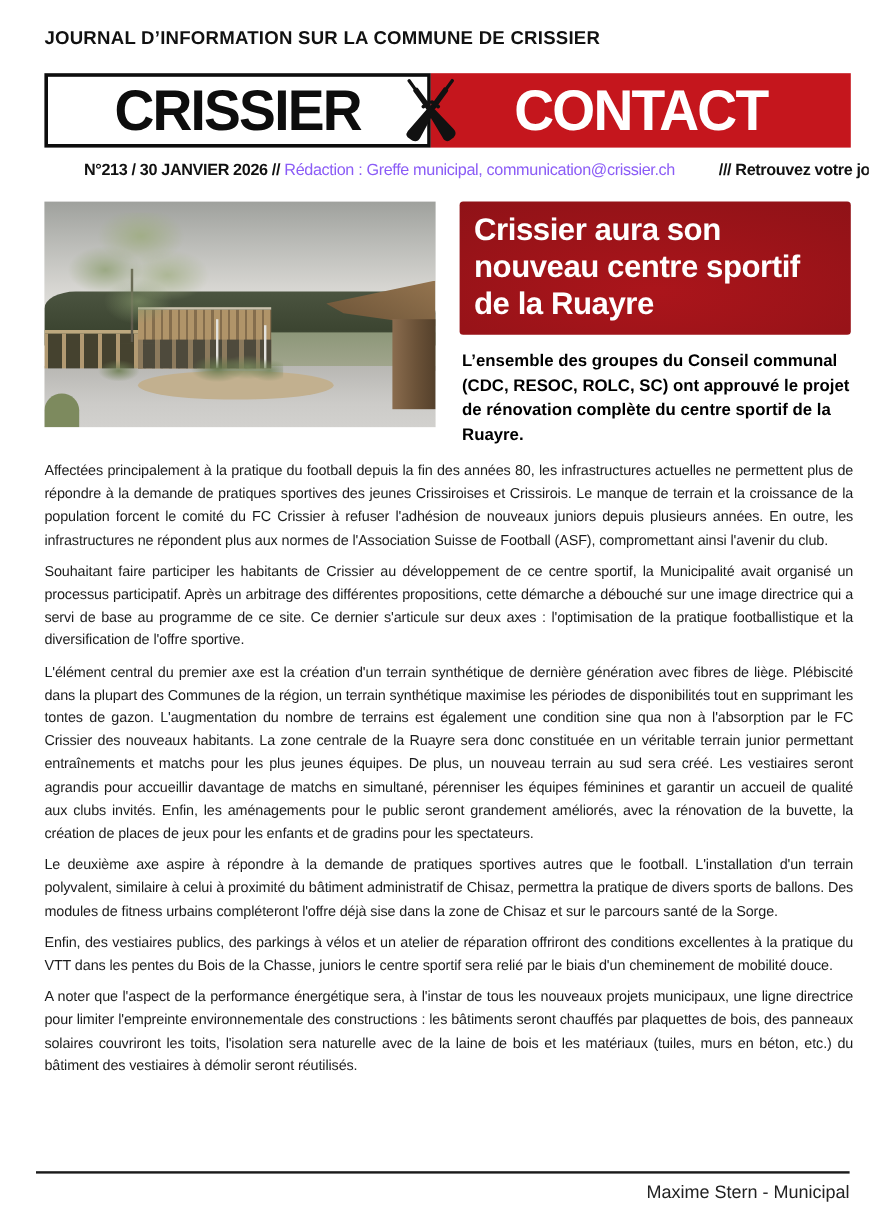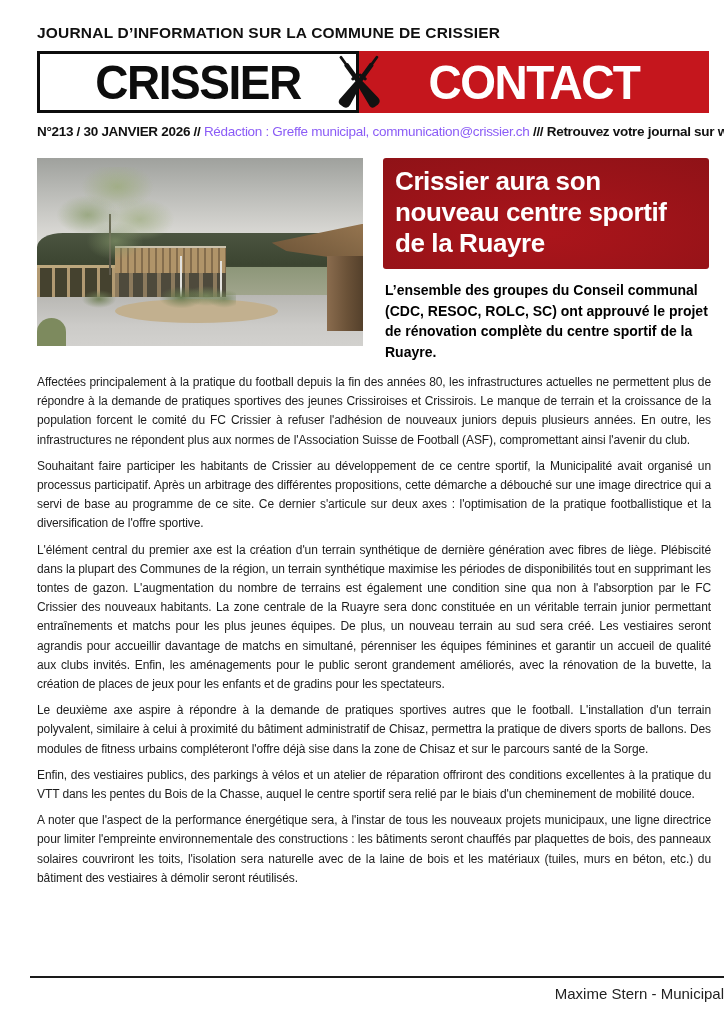--- a/index.html
+++ b/index.html
@@ -2,30 +2,30 @@
 <html><head>
 <meta charset="utf-8">
 <style>
   * { margin:0; padding:0; box-sizing:border-box; }
   html,body { background:#ffffff; }
   body { width:724px; height:1024px; font-family:"Liberation Sans", sans-serif; color:#1b1b1b; overflow:hidden; }
   .page { width:724px; height:1024px; padding:24px 16px 0 37px; position:relative; background:#fff; }
 
   
   .kicker { font-size:15.5px; font-weight:bold; letter-spacing:.2px; color:#111; }
-  .masthead { position:relative; margin-top:9px; height:62px; display:flex; width:672px; }
+  .masthead { position:relative; margin-top:19px; height:62px; display:flex; width:672px; }
   .mast-left { width:322px; background:#fff; border:3px solid #0d0d0d; display:flex; align-items:center; justify-content:center; }
   .mast-right { flex:1; background:#c5161d; display:flex; align-items:center; justify-content:center; }
   .mast-word { font-size:46px; font-weight:bold; letter-spacing:-1.5px; line-height:1; transform:scaleY(1.04); }
   .mast-left .mast-word { color:#0d0d0d; }
   .mast-right .mast-word { color:#ffffff; }
   .rifles { position:absolute; left:322px; top:-2px; height:66px; width:78px; transform:translateX(-50%); }
 
   .issue-line { margin-top:11px; font-size:13.5px; letter-spacing:-0.3px; white-space:nowrap; }
-  .issue-line .strong { font-weight:bold; color:#111; }
+  .issue-line .strong { font-weight:bold; color:#111;margin-left:33px; }
   .issue-line .muted { font-weight:normal; color:#8b5cf6; }
 
   
   .article-top { margin-top:19px; display:flex; width:672px; gap:20px; }
 
   .photo { position:relative; width:326px; height:188px; overflow:hidden; flex:none;
            background:linear-gradient(180deg,#9fa19d 0%,#b7b8b4 16%,#d6d5d1 38%,#e4e3df 52%,#e6e5e1 60%); }
   .photo .treeline { position:absolute; left:0; right:0; top:40%; height:24%; border-radius:26px 40px 0 0/14px 18px 0 0;
            background:linear-gradient(180deg,#4b5440 0%,#3c4531 70%,#4a523e 100%); }
   .photo .grassband { position:absolute; left:30%; right:0; top:58%; height:17%;
@@ -66,21 +66,21 @@
   .headline-box { border-radius:3px; padding:8px 12px 10px 12px;
            background:radial-gradient(120% 130% at 50% 68%, #ab151b 0%, #8e1217 70%, #7c1014 100%); }
   .headline { color:#ffffff; font-size:26px; line-height:31px; font-weight:bold; letter-spacing:-0.4px; }
   .lead { margin-top:11px; padding-left:2px; font-size:14px; line-height:20.5px; font-weight:bold; color:#000000; }
 
   
   .body-text { margin-top:11px; width:674px; }
   .body-text p { font-size:12px; line-height:19.2px; text-align:justify; color:#1c1c1c; margin-bottom:7px; letter-spacing:-0.1px; }
 
   
-  .footer { position:absolute; left:30px; right:0; top:976px; }
+  .footer { position:absolute; left:30px; right:16px; top:976px; }
   .rule { border-top:2px solid #1a1a1a; }
   .signature { margin-top:7px; text-align:right; font-size:15px; color:#222; }
 </style>
 </head>
 <body>
 
 <div class="page">
 
   <div class="kicker">JOURNAL D’INFORMATION SUR LA COMMUNE DE CRISSIER</div>
 
@@ -135,21 +135,21 @@
       <div class="lead">L’ensemble des groupes du Conseil communal (CDC, RESOC, ROLC, SC) ont approuvé le projet de rénovation complète du centre sportif de la Ruayre.</div>
     </div>
 
   </div>
 
   <div class="body-text">
     <p>Affectées principalement à la pratique du football depuis la fin des années 80, les infrastructures actuelles ne permettent plus de répondre à la demande de pratiques sportives des jeunes Crissiroises et Crissirois. Le manque de terrain et la croissance de la population forcent le comité du FC Crissier à refuser l'adhésion de nouveaux juniors depuis plusieurs années. En outre, les infrastructures ne répondent plus aux normes de l'Association Suisse de Football (ASF), compromettant ainsi l'avenir du club.</p>
     <p>Souhaitant faire participer les habitants de Crissier au développement de ce centre sportif, la Municipalité avait organisé un processus participatif. Après un arbitrage des différentes propositions, cette démarche a débouché sur une image directrice qui a servi de base au programme de ce site. Ce dernier s'articule sur deux axes : l'optimisation de la pratique footballistique et la diversification de l'offre sportive.</p>
     <p>L'élément central du premier axe est la création d'un terrain synthétique de dernière génération avec fibres de liège. Plébiscité dans la plupart des Communes de la région, un terrain synthétique maximise les périodes de disponibilités tout en supprimant les tontes de gazon. L'augmentation du nombre de terrains est également une condition sine qua non à l'absorption par le FC Crissier des nouveaux habitants. La zone centrale de la Ruayre sera donc constituée en un véritable terrain junior permettant entraînements et matchs pour les plus jeunes équipes. De plus, un nouveau terrain au sud sera créé. Les vestiaires seront agrandis pour accueillir davantage de matchs en simultané, pérenniser les équipes féminines et garantir un accueil de qualité aux clubs invités. Enfin, les aménagements pour le public seront grandement améliorés, avec la rénovation de la buvette, la création de places de jeux pour les enfants et de gradins pour les spectateurs.</p>
     <p>Le deuxième axe aspire à répondre à la demande de pratiques sportives autres que le football. L'installation d'un terrain polyvalent, similaire à celui à proximité du bâtiment administratif de Chisaz, permettra la pratique de divers sports de ballons. Des modules de fitness urbains compléteront l'offre déjà sise dans la zone de Chisaz et sur le parcours santé de la Sorge.</p>
-    <p>Enfin, des vestiaires publics, des parkings à vélos et un atelier de réparation offriront des conditions excellentes à la pratique du VTT dans les pentes du Bois de la Chasse, auquel le centre sportif sera relié par le biais d'un cheminement de mobilité douce.</p>
+    <p>Enfin, des vestiaires publics, des parkings à vélos et un atelier de réparation offriront des conditions excellentes à la pratique du VTT dans les pentes du Bois de la Chasse, juniors le centre sportif sera relié par le biais d'un cheminement de mobilité douce.</p>
     <p>A noter que l'aspect de la performance énergétique sera, à l'instar de tous les nouveaux projets municipaux, une ligne directrice pour limiter l'empreinte environnementale des constructions : les bâtiments seront chauffés par plaquettes de bois, des panneaux solaires couvriront les toits, l'isolation sera naturelle avec de la laine de bois et les matériaux (tuiles, murs en béton, etc.) du bâtiment des vestiaires à démolir seront réutilisés.</p>
   </div>
 
   <div class="footer">
     <div class="rule"></div>
     <div class="signature">Maxime Stern - Municipal</div>
   </div>
 
 </div>
 

